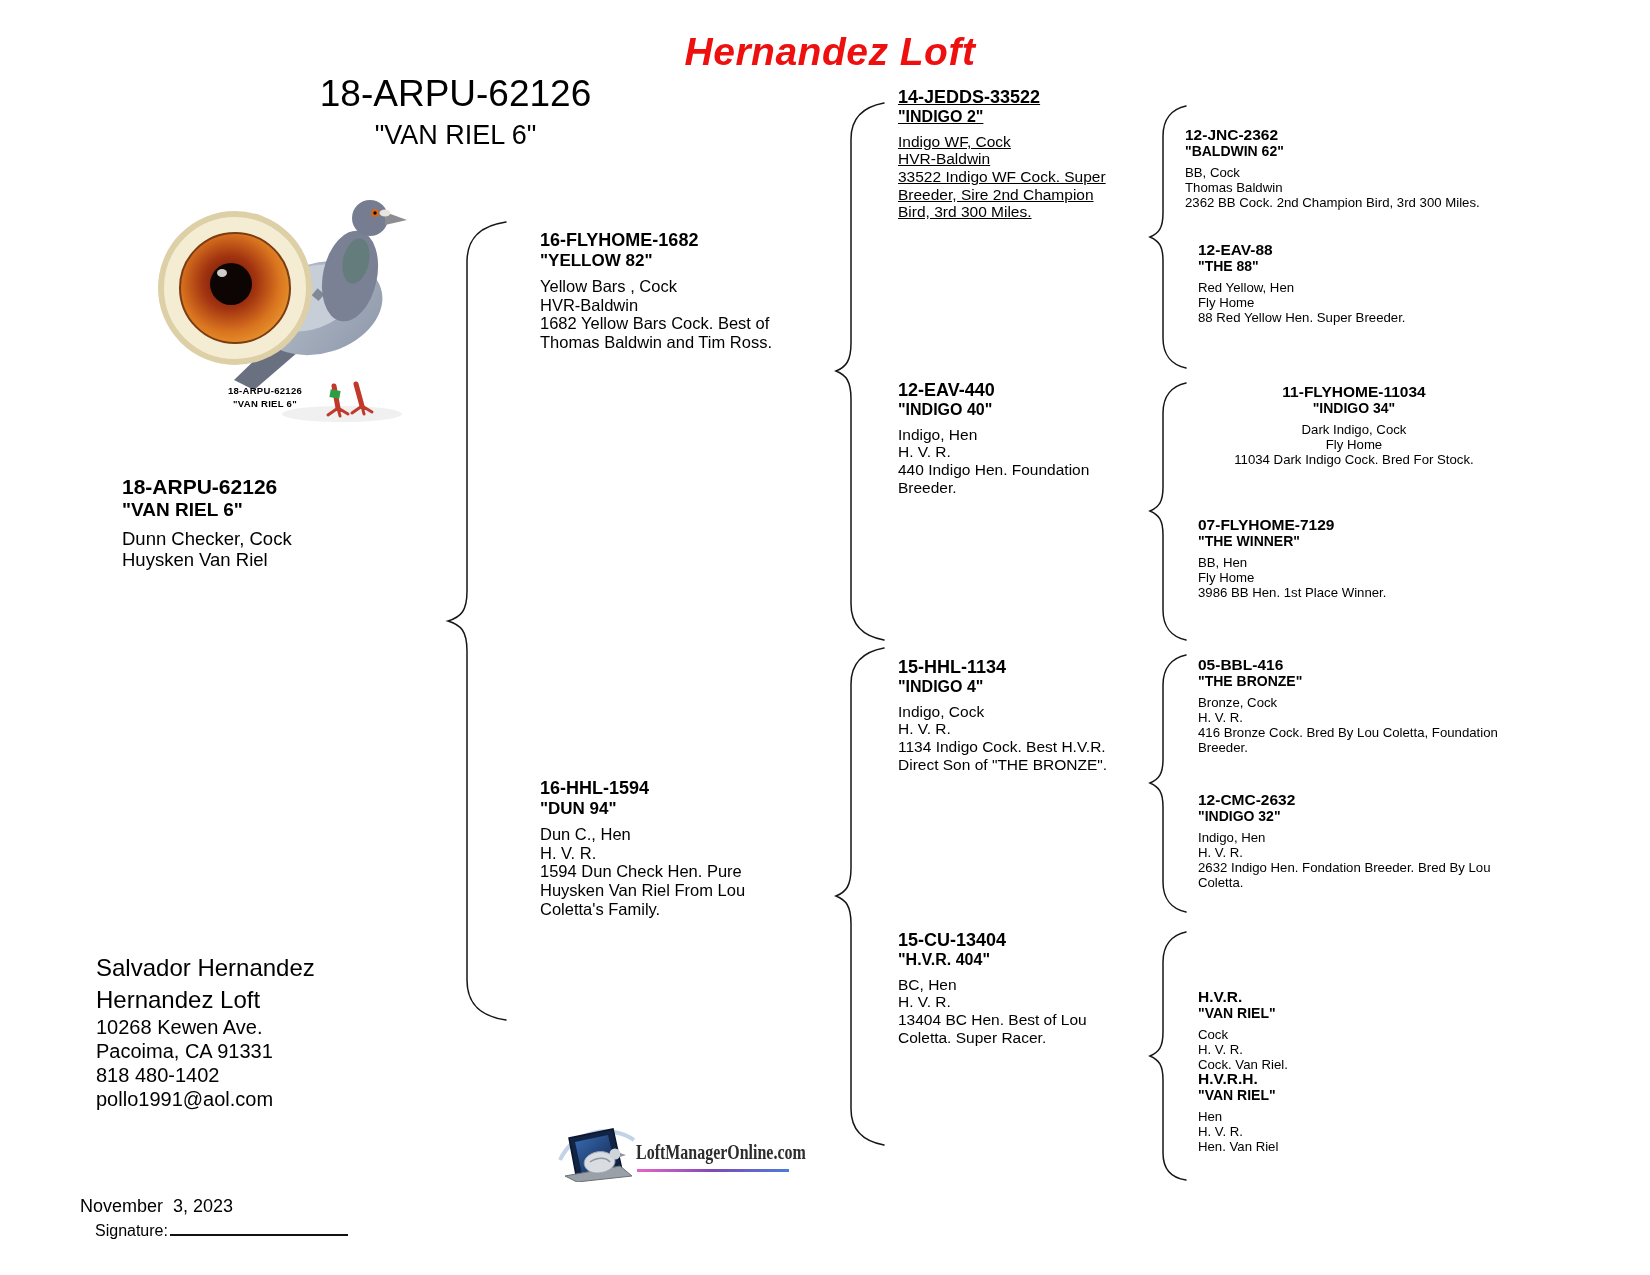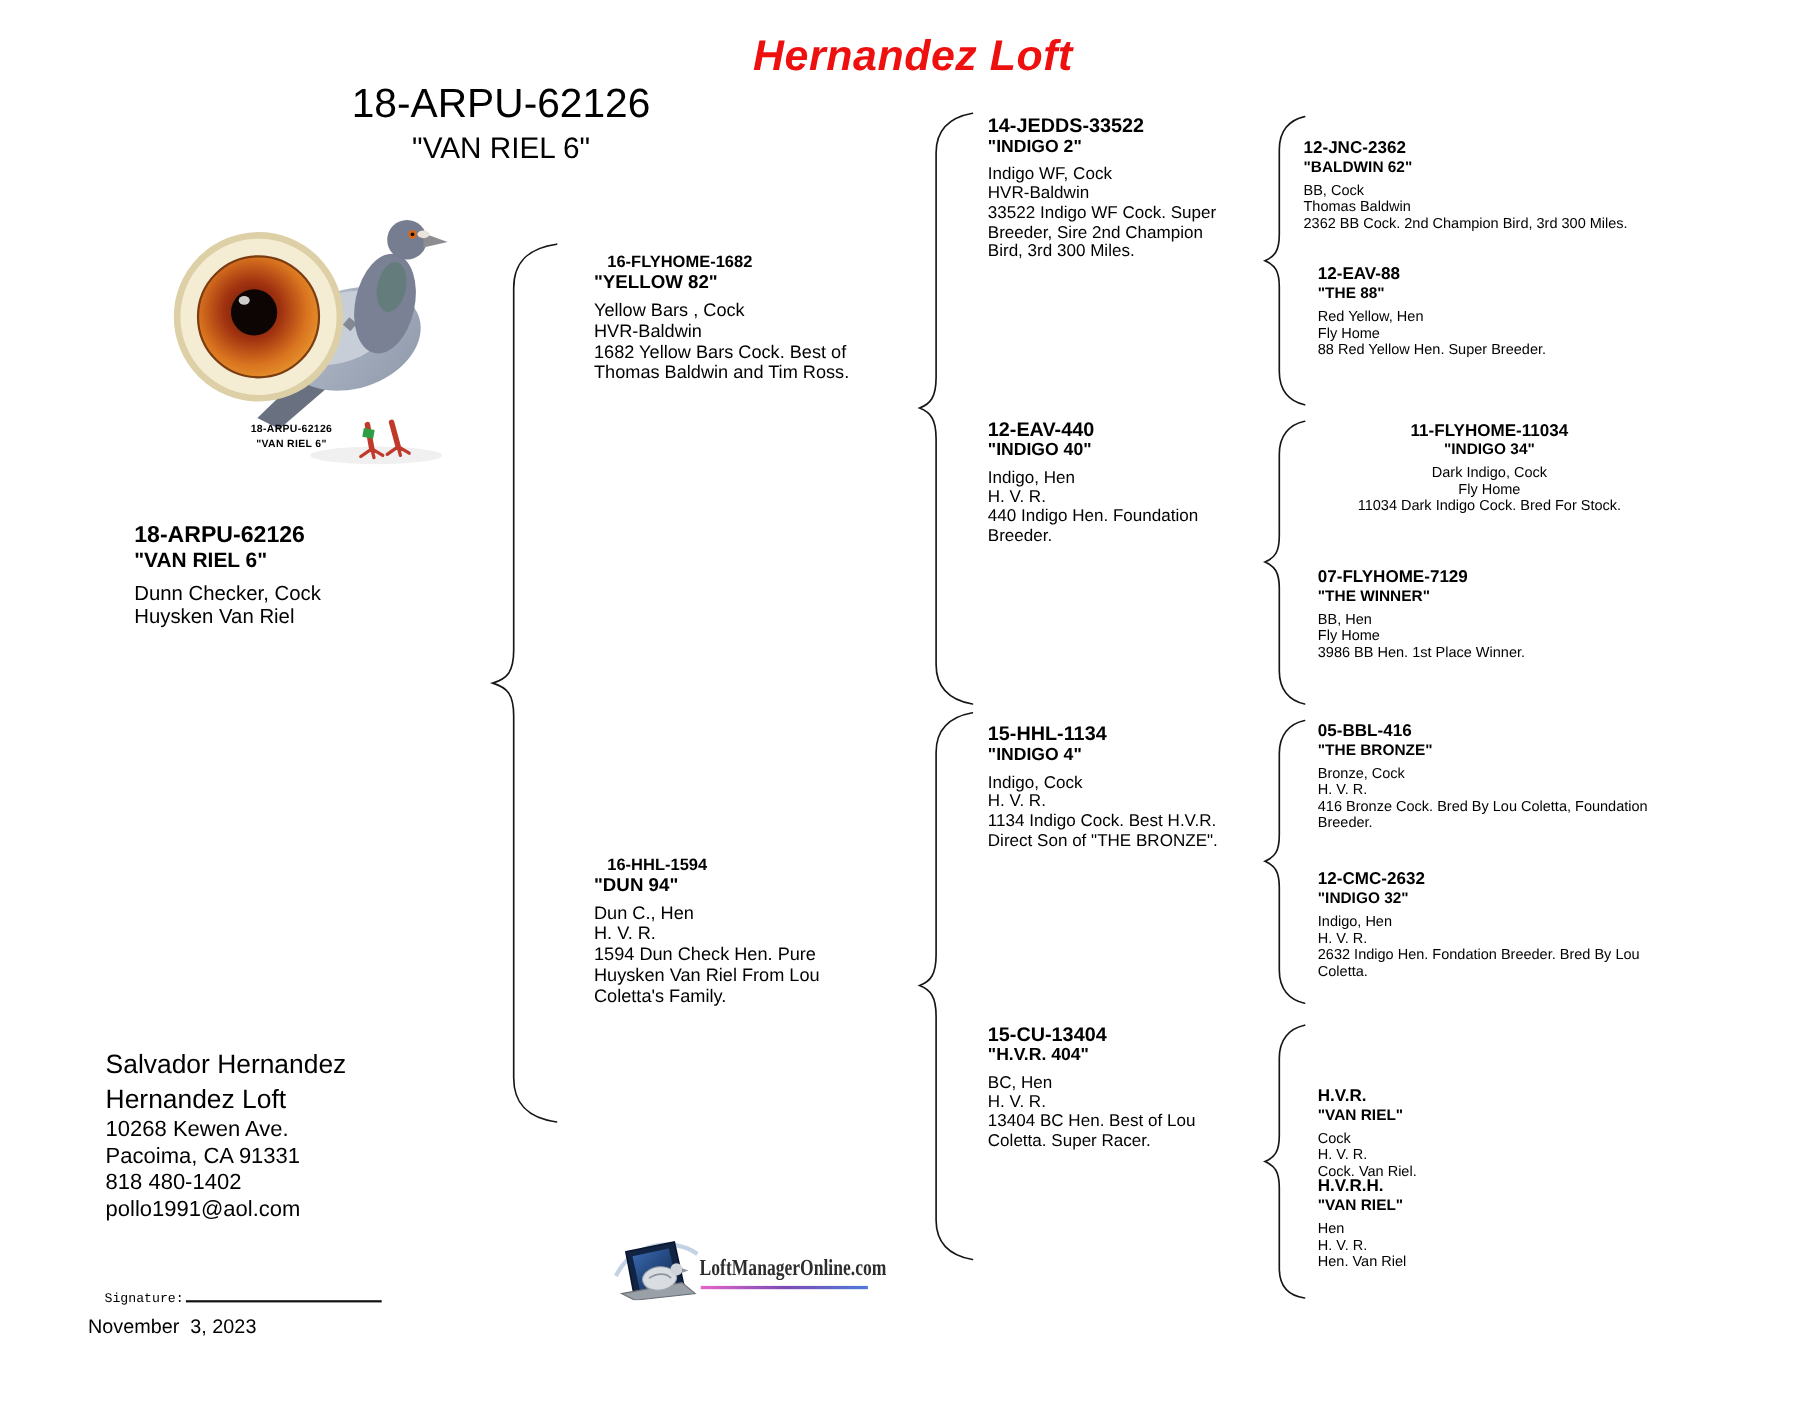--- a/index.html
+++ b/index.html
@@ -17,30 +17,30 @@
   .main-id{font-size:37px;line-height:1.1;}
   .main-name{font-size:27px;margin-top:5px;}
   
   .bird{line-height:1.14;}
   .bird .bid{font-weight:bold;}
   .bird .bname{font-weight:bold;margin-bottom:7px;}
   .bird .bline,.bird .bdesc{white-space:pre-line;}
   .g1{width:310px;font-size:18.5px;}
   .g1 .bid{font-size:21px;} .g1 .bname{font-size:19px;}
   .g2{width:252px;font-size:16.5px;}
-  .g2 .bid{font-size:15px;margin-left:12px;} .g2 .bname{font-size:17px;}
+  .g2 .bid{font-size:18px;} .g2 .bname{font-size:17px;}
   .g3{width:242px;font-size:15.5px;}
   .g3 .bid{font-size:18px;} .g3 .bname{font-size:16px;}
   .g4{width:312px;font-size:13.2px;}
   .g4 .bid{font-size:15.5px;} .g4 .bname{font-size:14px;margin-bottom:5px;}
   
   .owner{left:96px;top:952px;width:360px;}
   .owner .oname{font-size:24px;line-height:1.34;}
   .owner .oline{font-size:20px;line-height:1.19;}
-  .sig-row{left:95px;top:1162px;font-size:12px;font-family:Liberation Mono, monospace;}
+  .sig-row{left:95px;top:1214px;font-size:16px;}
   .sig-line{display:inline-block;width:178px;border-bottom:2px solid #111;height:20px;margin-left:2px;}
   .date{left:80px;top:1196px;font-size:18px;white-space:pre;}
   
   .photo{left:130px;top:158px;width:290px;height:272px;}
   .photo-cap{position:absolute;left:68px;top:227px;width:134px;text-align:center;
     font-size:9.5px;font-weight:bold;line-height:1.35;letter-spacing:.3px;}
   
   .logo{left:556px;top:1124px;width:260px;height:60px;}
   .logo-text{position:absolute;left:80px;top:16px;font-family:"Liberation Serif",serif;
     font-weight:bold;font-size:21px;color:#2d2d2d;transform:scaleX(.76);transform-origin:left;
@@ -148,21 +148,21 @@
 <div class="abs bird g2" style="left:540px;top:778px;">
   <div class="bid">16-HHL-1594</div>
   <div class="bname">"DUN 94"</div>
   <div class="bline">Dun C., Hen</div>
   <div class="bline">H. V. R.</div>
   <div class="bdesc">1594 Dun Check Hen. Pure
 Huysken Van Riel From Lou
 Coletta's Family.</div>
 </div>
 
-<div class="abs bird g3" style="left:898px;top:104px;">
+<div class="abs bird g3" style="left:898px;top:87px;text-decoration:underline;">
   <div class="bid">14-JEDDS-33522</div>
   <div class="bname">"INDIGO 2"</div>
   <div class="bline">Indigo WF, Cock</div>
   <div class="bline">HVR-Baldwin</div>
   <div class="bdesc">33522 Indigo WF Cock. Super
 Breeder, Sire 2nd Champion
 Bird, 3rd 300 Miles.</div>
 </div>
 <div class="abs bird g3" style="left:898px;top:380px;">
   <div class="bid">12-EAV-440</div>

